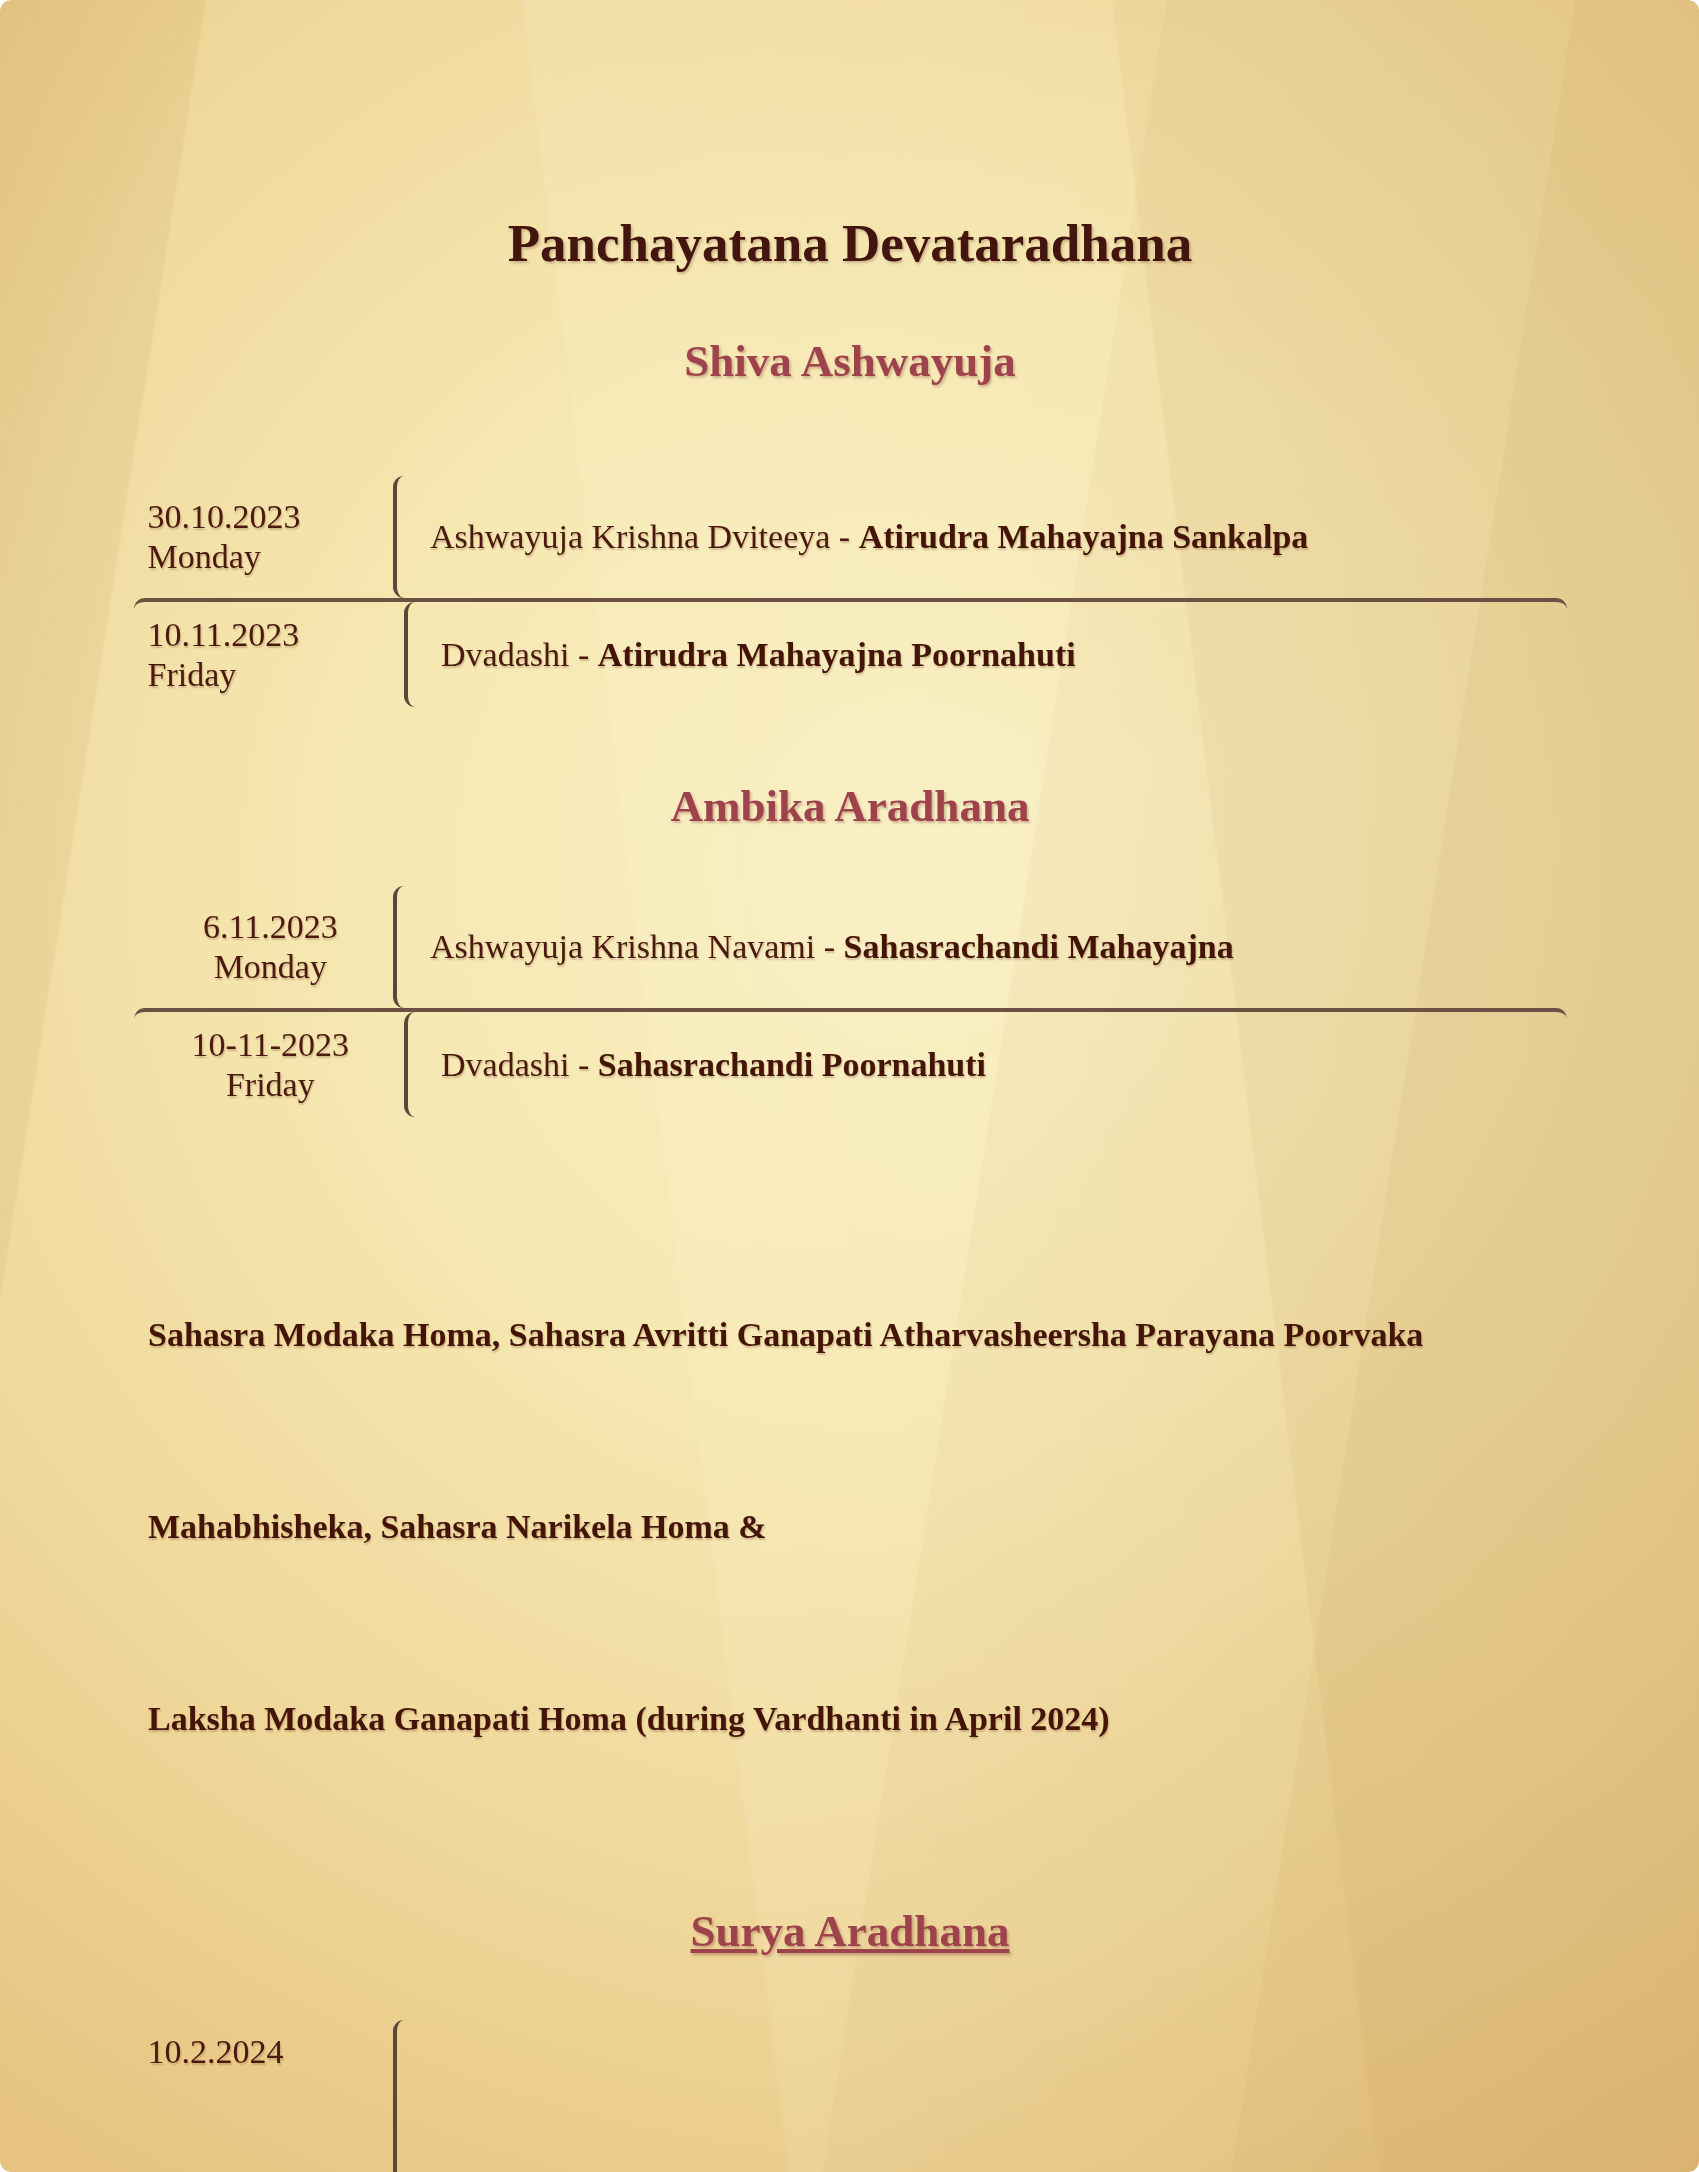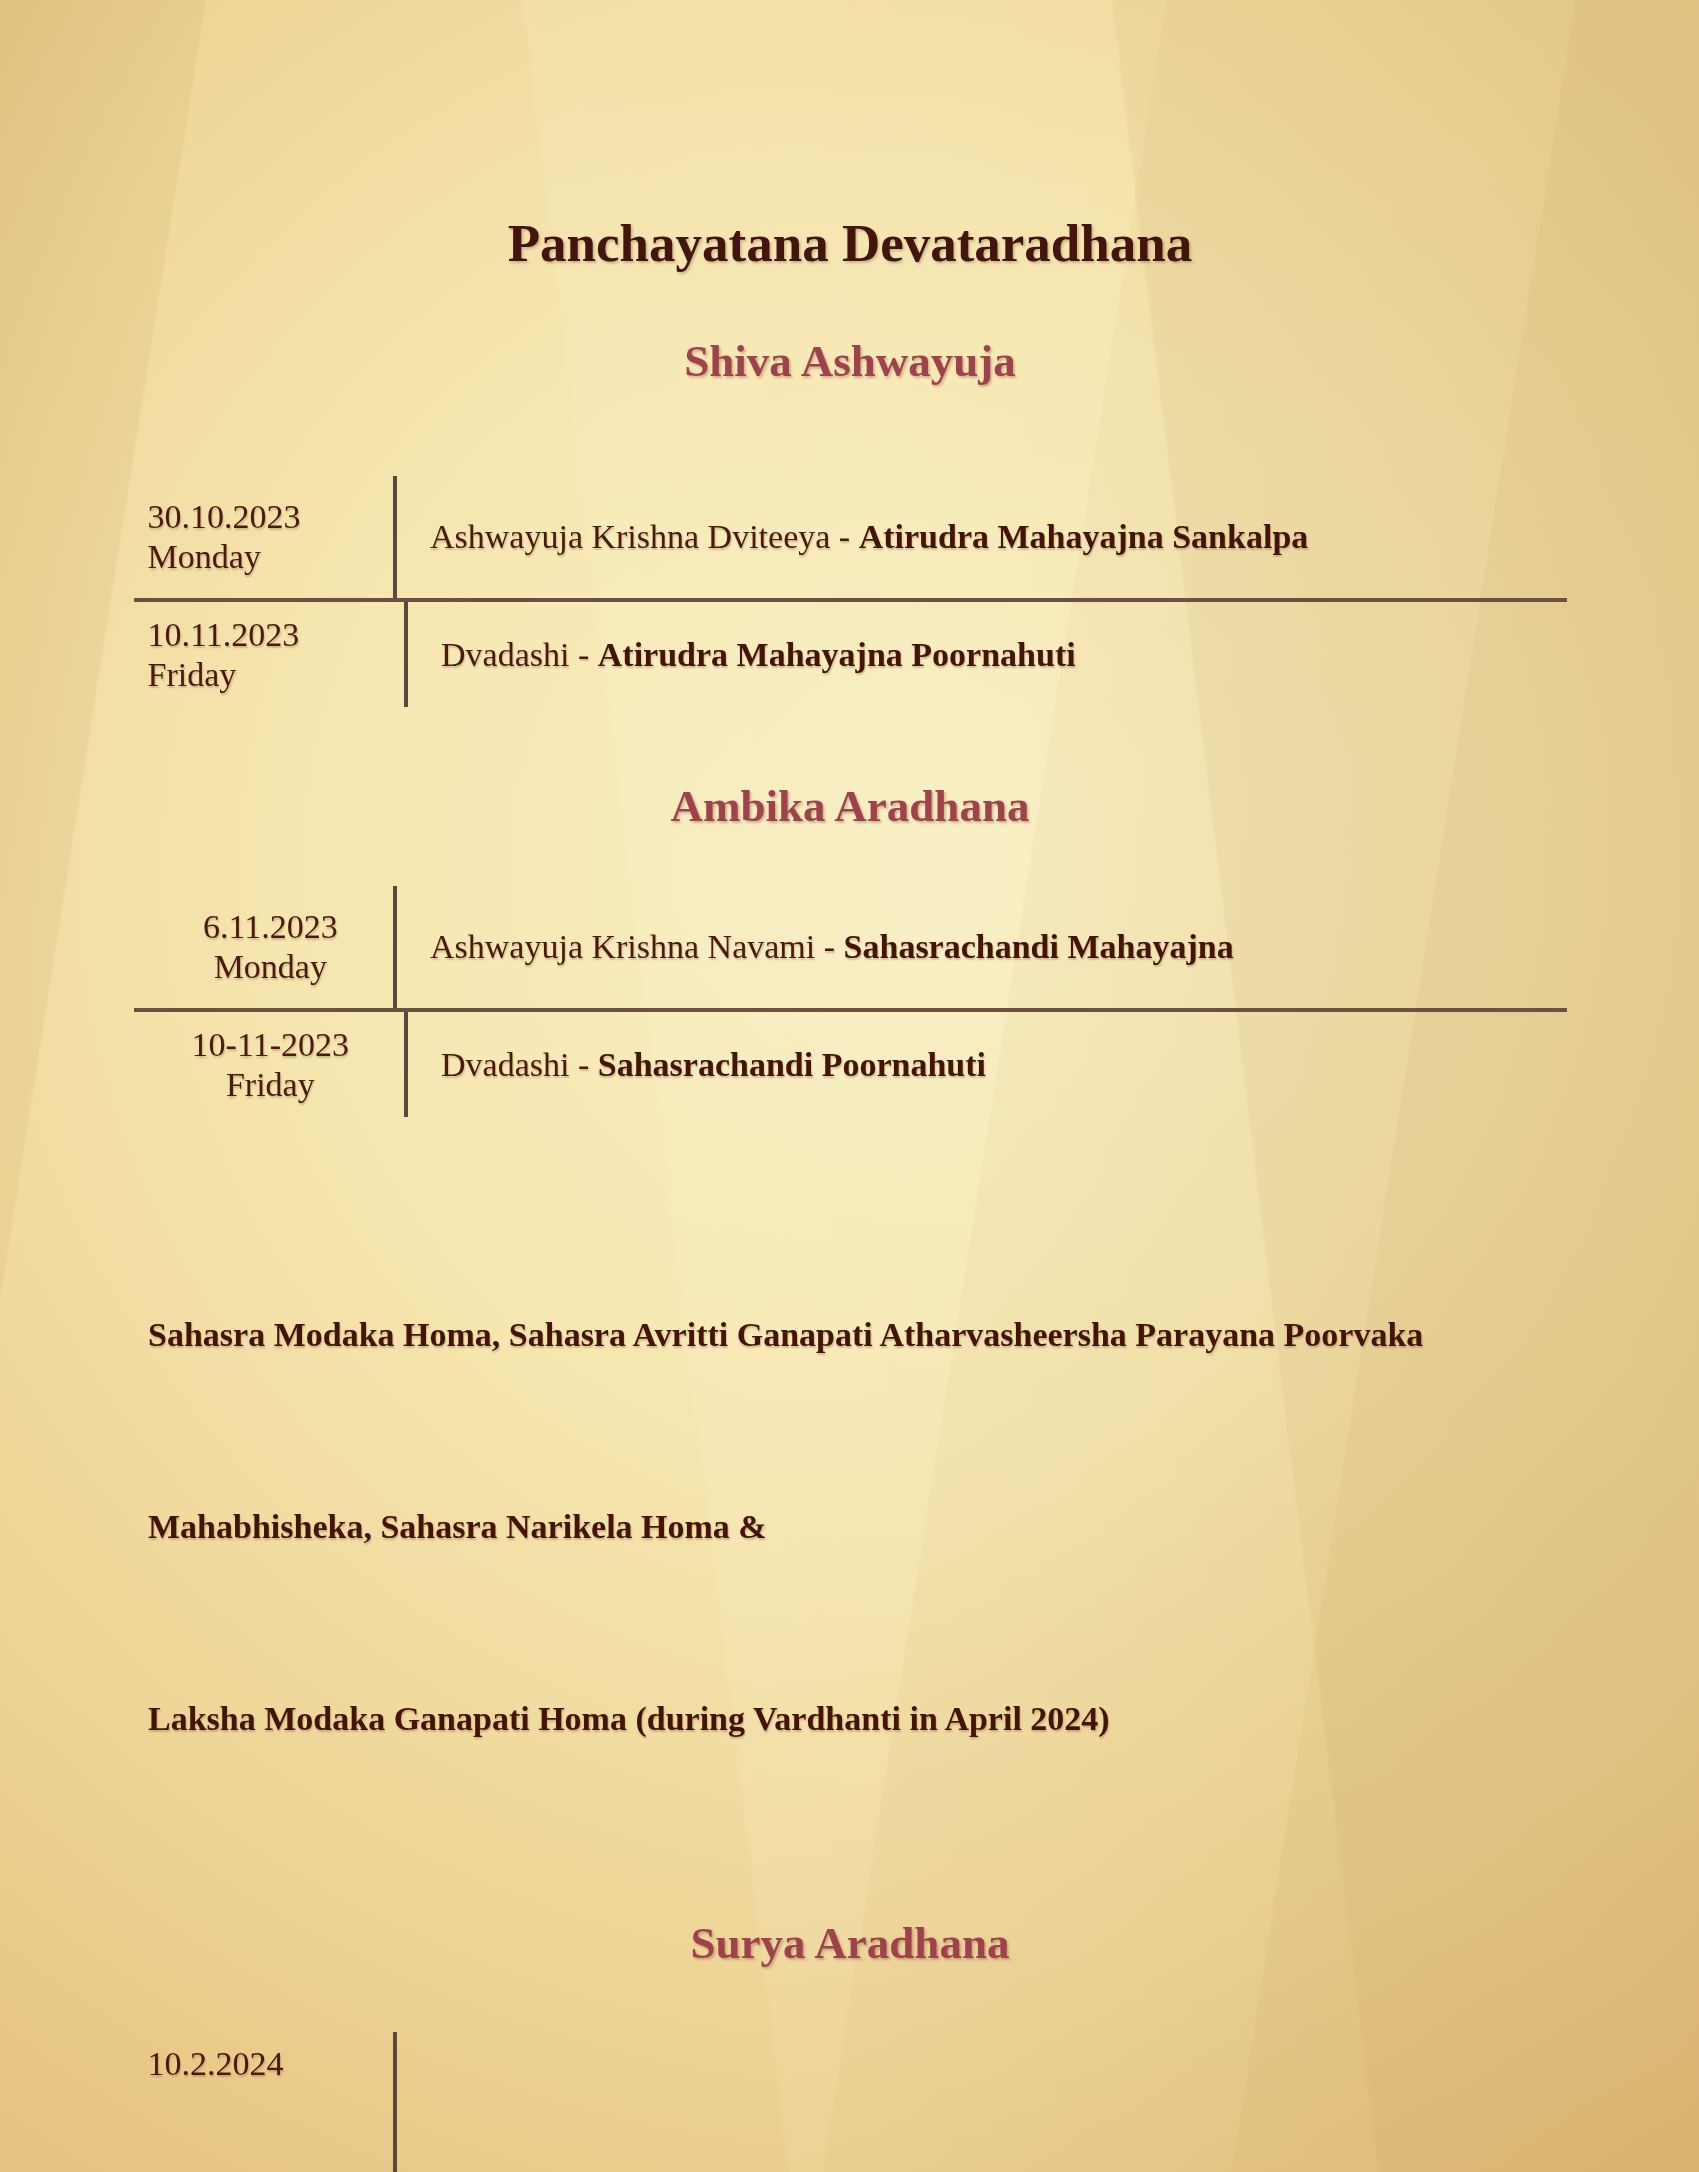--- a/index.html
+++ b/index.html
@@ -1,15 +1,15 @@
 <!DOCTYPE html>
 <html style="font-size:12.8px"><head>
 <meta charset="utf-8">
 <style>
-  * { margin: 0; padding: 0; box-sizing: border-box; }
+  * { margin: 0; padding: 0; box-sizing: border-box; border-radius: 11px; }
   html, body { background: #ffffff; }
 
   .poster {
     position: relative;
     width: 1700px;
     height: 2172px;
     overflow: hidden;
     font-family: "Liberation Serif", "DejaVu Serif", serif;
     background:
       linear-gradient(99deg,
@@ -52,21 +52,21 @@
     font-size: 45px;
     font-weight: bold;
     line-height: 1.0;
     color: #9e434c;
     text-shadow: 1.6px 2.4px 2.4px rgba(110,40,35,0.30);
   }
 
   .heading-shiva        { margin-top: 69px;  }
   .heading-ambika       { margin-top: 77px;  }
   .heading-mahaganapati { margin-top: 84px; }
-  .heading-surya        { margin-top: 42px;  }
+  .heading-surya        { margin-top: 30px; text-decoration: underline;  }
 
   .sched-table {
     margin-left: 134px;
     margin-right: 133px;
   }
   .table-shiva  { margin-top: 92px; }
   .table-ambika { margin-top: 57px; text-align: center;  }
 
   .sched-row {
     display: grid;

